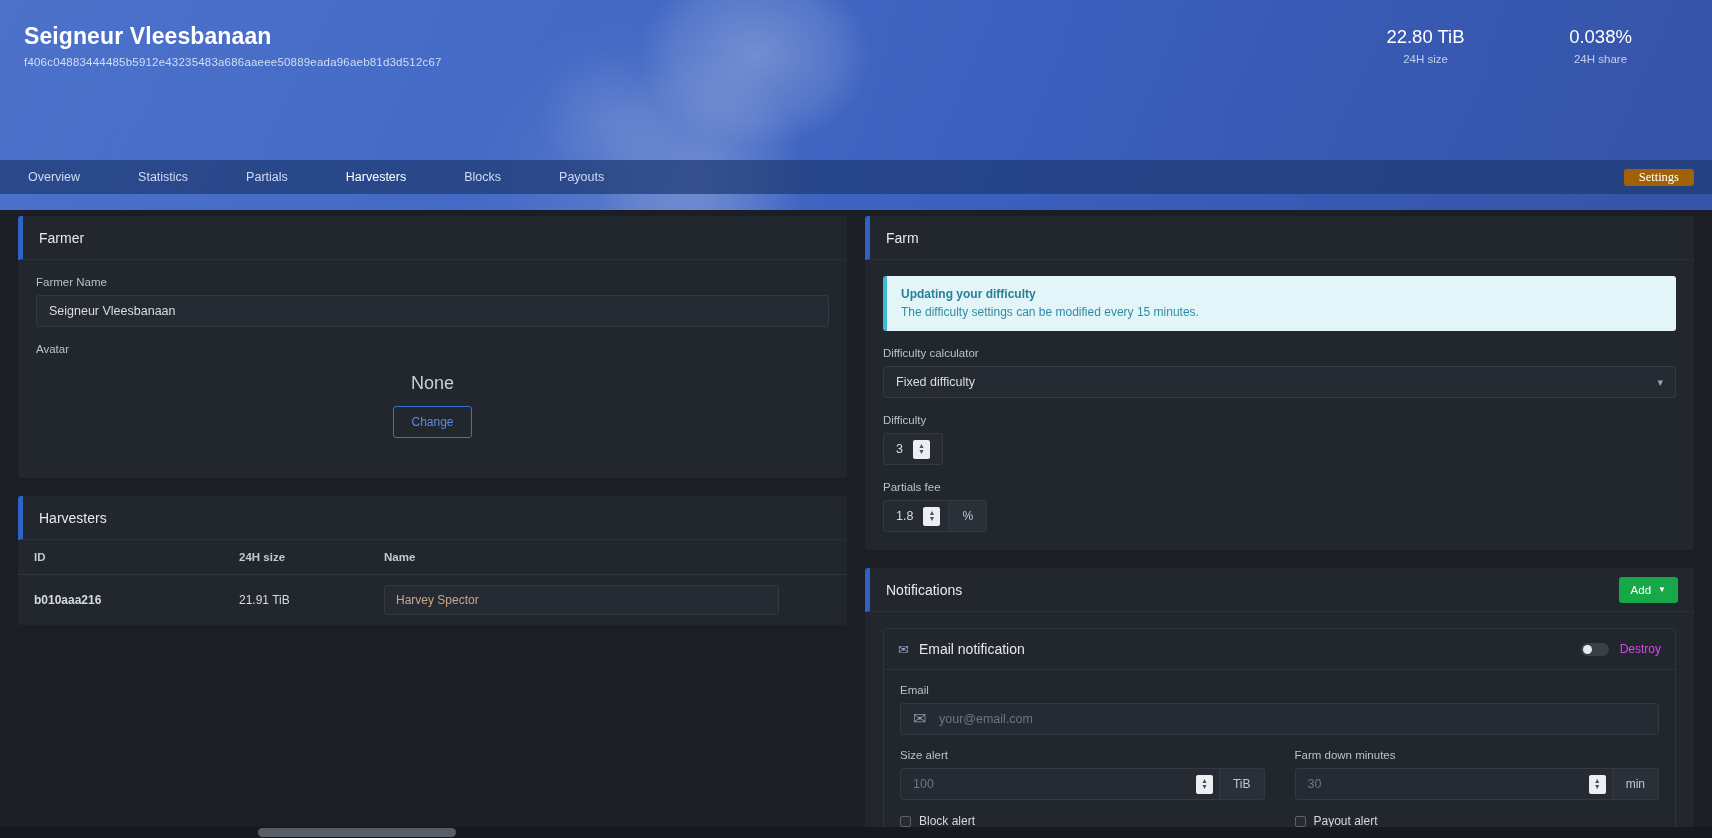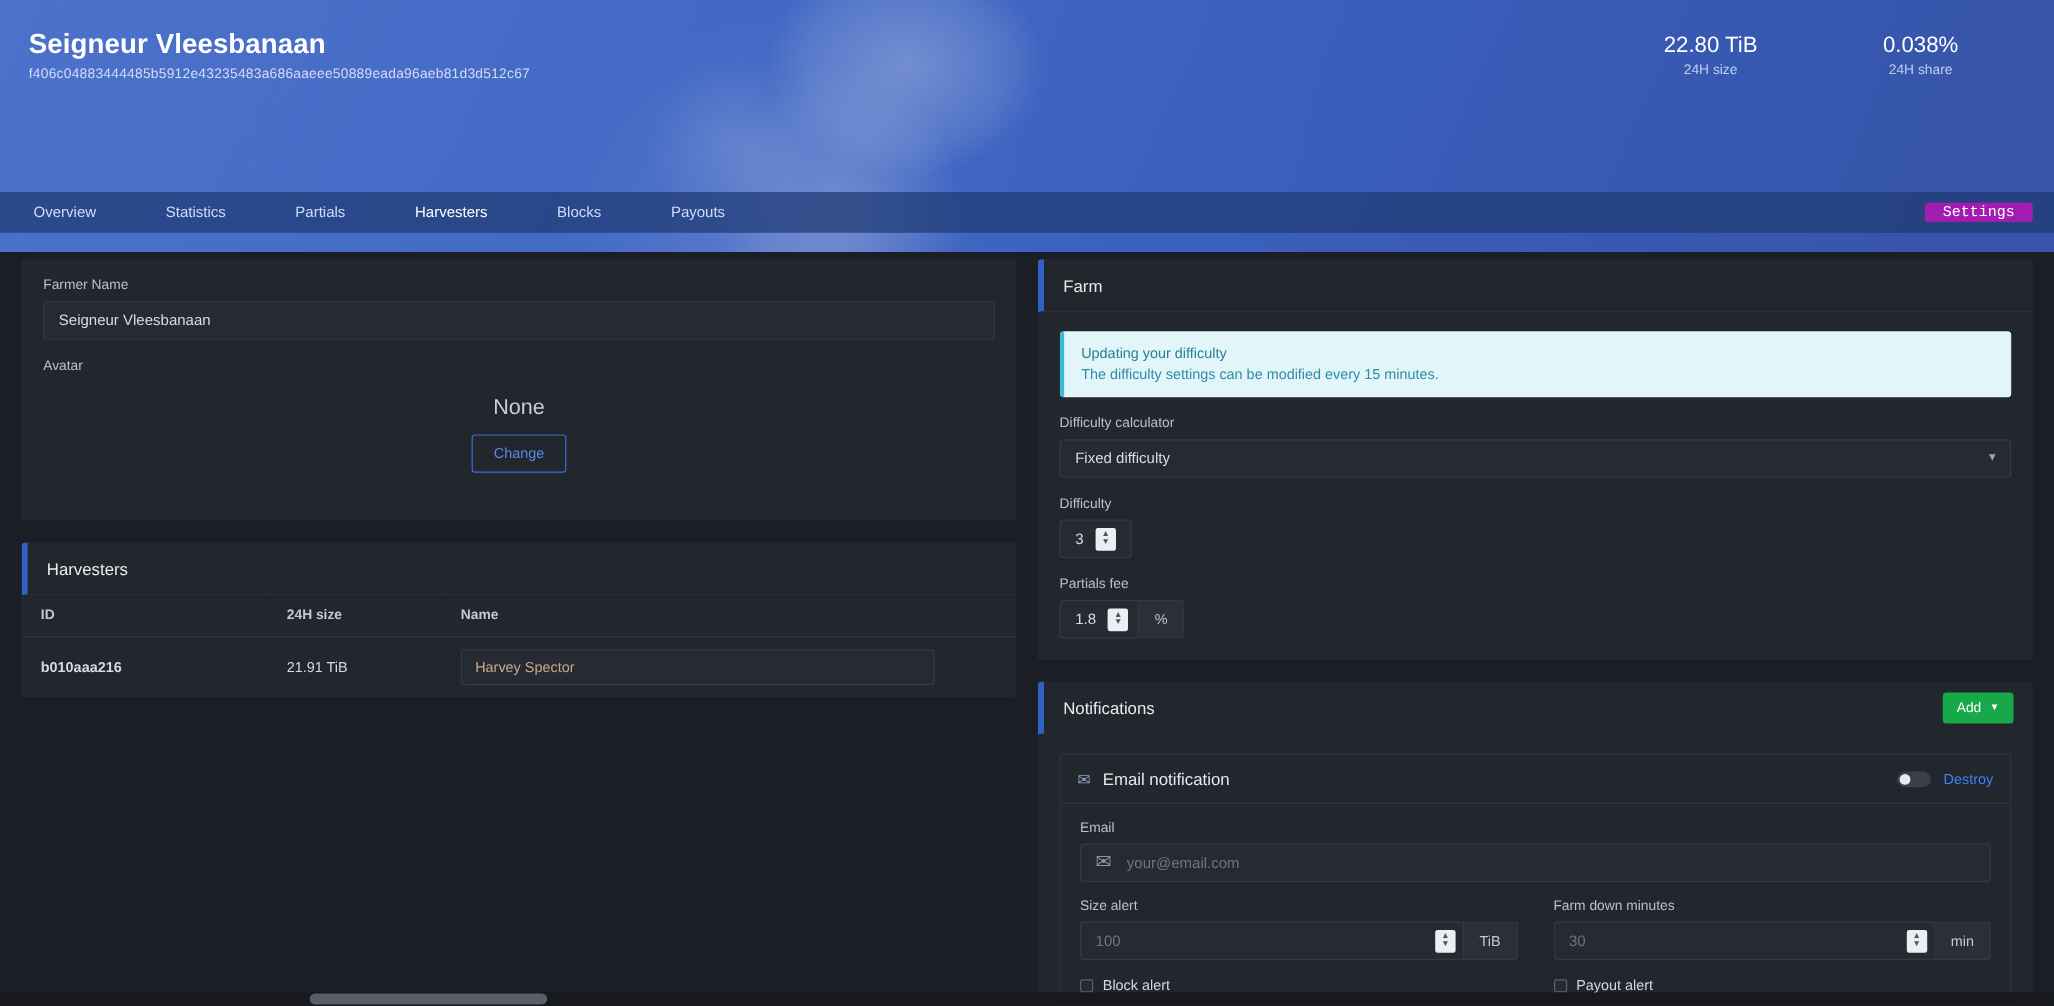--- a/index.html
+++ b/index.html
@@ -79,28 +79,28 @@
     color: #cfdcf6;
     padding: 0 10px;
     margin-right: 38px;
     cursor: pointer;
     white-space: nowrap;
   }
   .nav-item:last-child { margin-right: 0; }
   .nav-item.active { color: #ffffff; }
   .settings-btn {
     margin-left: auto;
-    background: #a21caf;
+    background: #a16207;
     color: #ffffff;
     font-size: 12.5px;
     padding: 1px 15px;
     border: none;
     border-radius: 3px;
     cursor: pointer;
-    font-family: Liberation Mono, monospace;
+    font-family: Liberation Serif, serif;
   }
 
   
   .page {
     display: flex;
     gap: 18px;
     padding: 0 18px;
     margin-top: 6px;
   }
   .col { width: 838px; display: flex; flex-direction: column; gap: 18px; }
@@ -160,21 +160,21 @@
   }
 
   
   .alert {
     background: #e2f6f9;
     border-left: 4px solid #3fb9d4;
     border-radius: 3px;
     padding: 11px 14px 12px 14px;
     margin-bottom: 16px;
   }
-  .alert-title { font-size: 12px; font-weight: normal; color: #2a7f98; margin-bottom: 4px; }
+  .alert-title { font-size: 12px; font-weight: bold; color: #2a7f98; margin-bottom: 4px; }
   .alert-text { font-size: 12px; color: #2f8ca6; }
 
   .select-wrap { position: relative; }
   .chev {
     position: absolute;
     right: 13px; top: 50%;
     transform: translateY(-50%);
     pointer-events: none;
     color: #9aa3af;
     font-size: 11px;
@@ -281,21 +281,21 @@
     cursor: pointer;
   }
   .toggle::after {
     content: "";
     position: absolute;
     left: 2px; top: 2px;
     width: 9px; height: 9px;
     border-radius: 50%;
     background: #e8eaee;
   }
-  .destroy { font-size: 12px; color: #3b82f6; cursor: pointer; }
+  .destroy { font-size: 12px; color: #d946ef; cursor: pointer; }
   .notif-body { padding: 14px 16px 16px 16px; }
   .email-wrap { position: relative; }
   .email-input {
     width: 100%;
     background: #262a32;
     border: 1px solid #343a44;
     border-radius: 3px;
     color: #d8dde4;
     font-size: 12.5px;
     font-family: inherit;
@@ -373,20 +373,23 @@
     </div>
     <button class="settings-btn">Settings</button>
   </div>
 </div>
 
 <div class="page">
 
   <div class="col">
 
     <div class="card farmer-card">
+      <div class="card-head">
+        <span>Farmer</span>
+      </div>
       <div class="card-body">
         <label class="field-label">Farmer Name</label>
         <input class="input" type="text" value="Seigneur Vleesbanaan" style="">
 
         <label class="field-label" style="margin-top:16px;">Avatar</label>
         <div class="avatar-block">
           <div class="avatar-none">None</div>
           <button class="btn-outline">Change</button>
         </div>
       </div>

